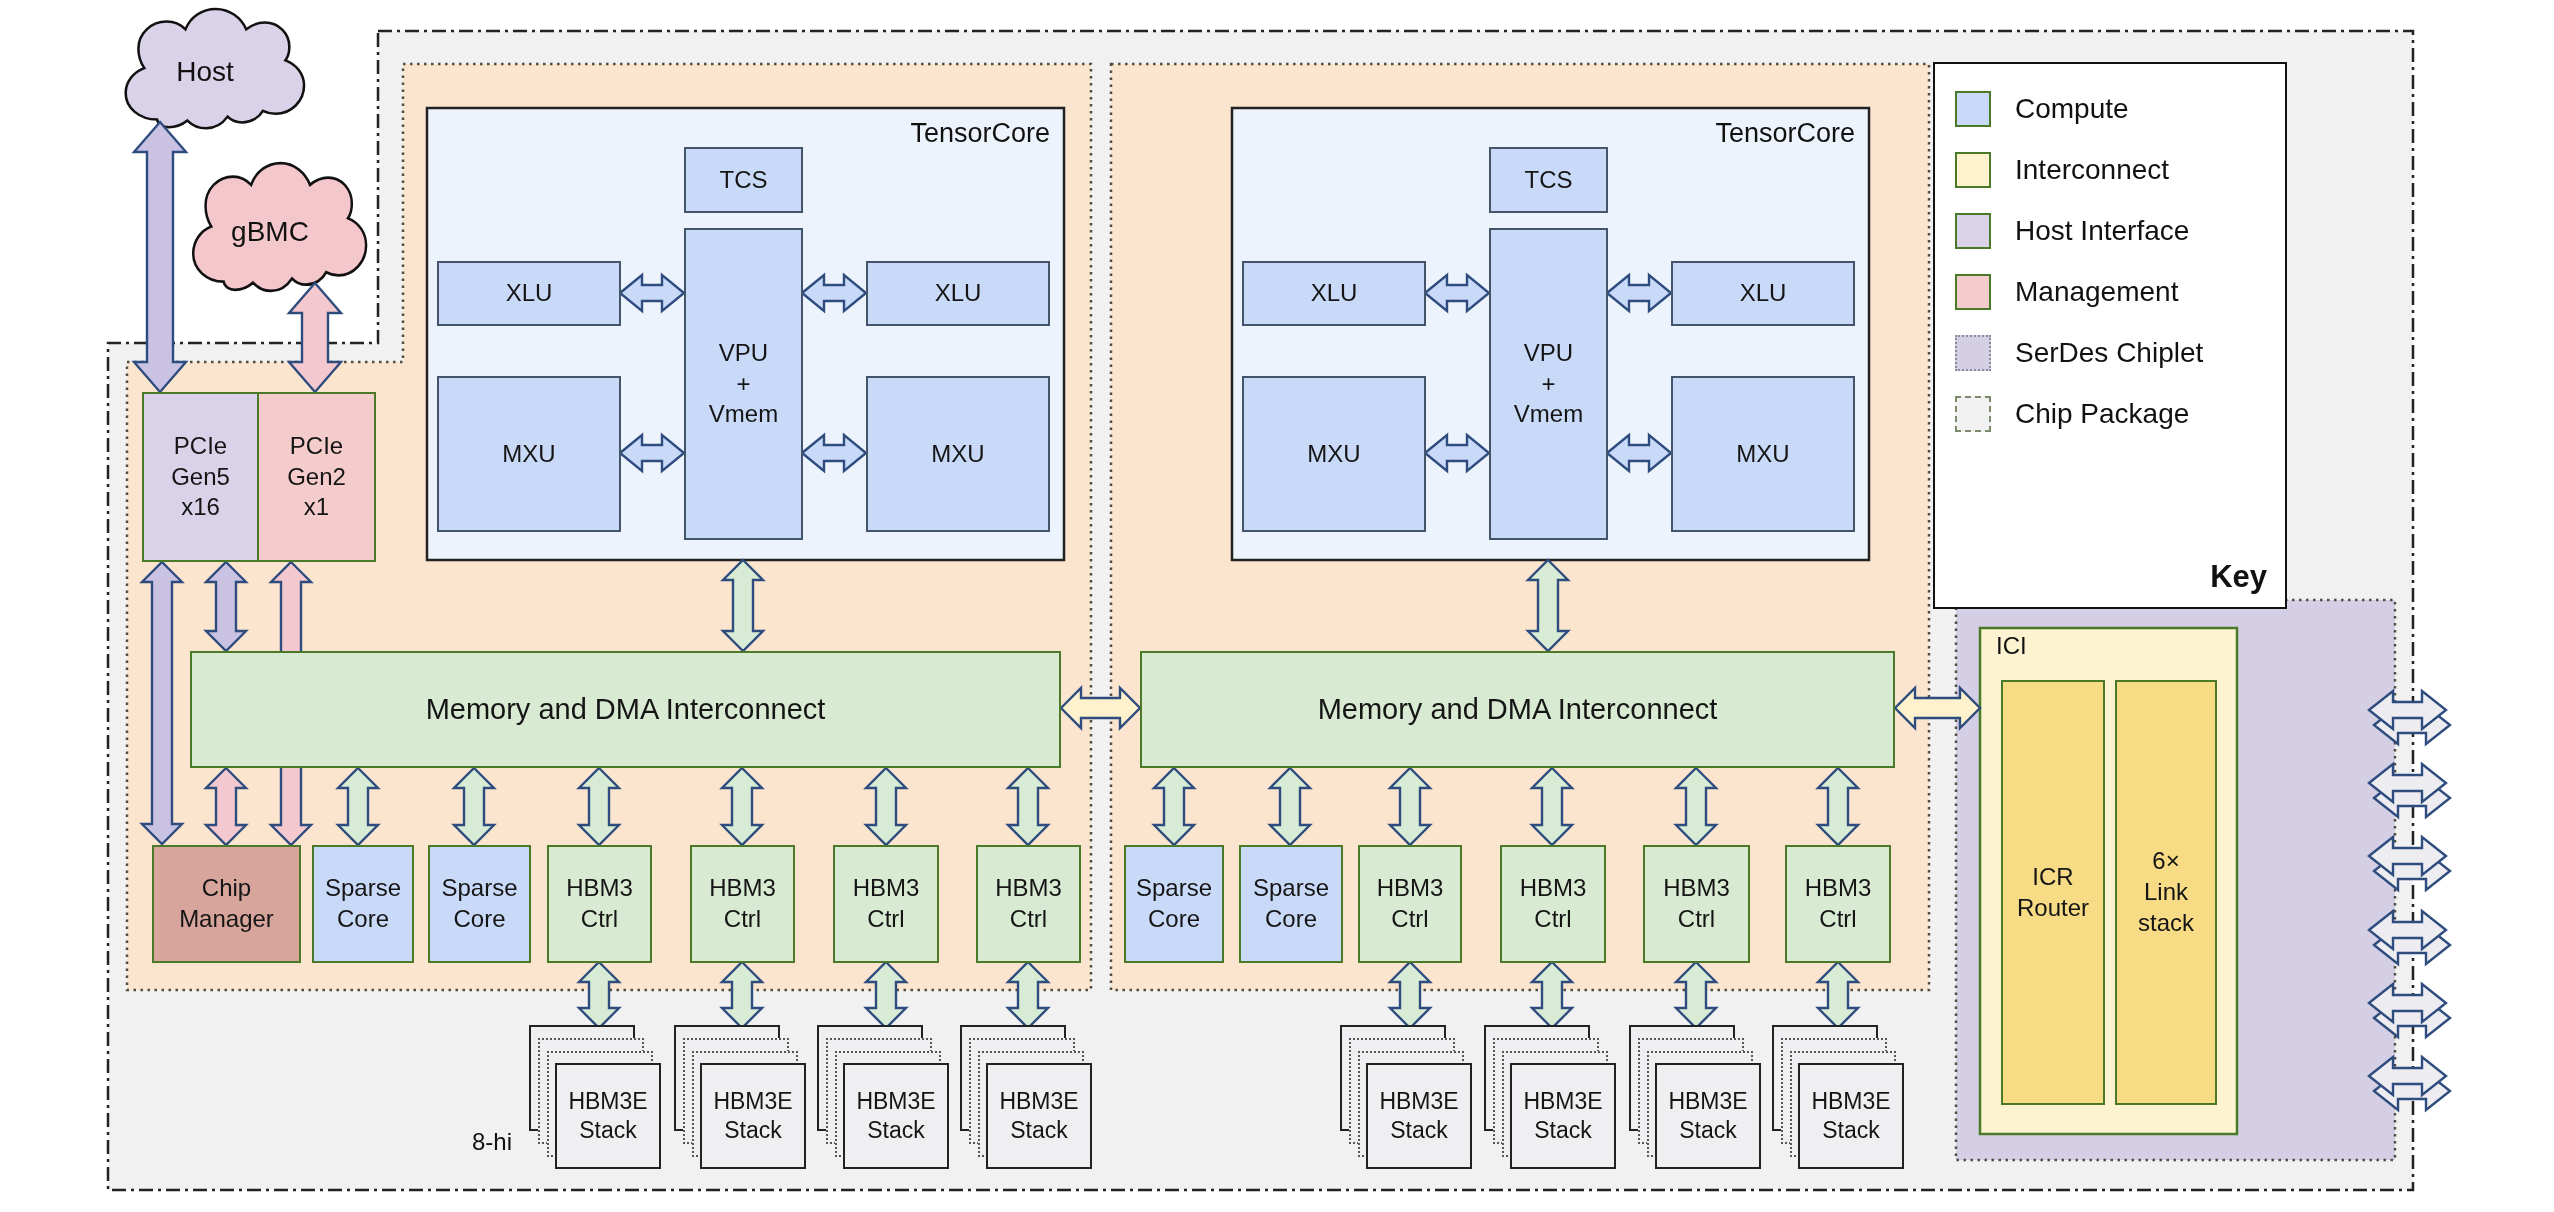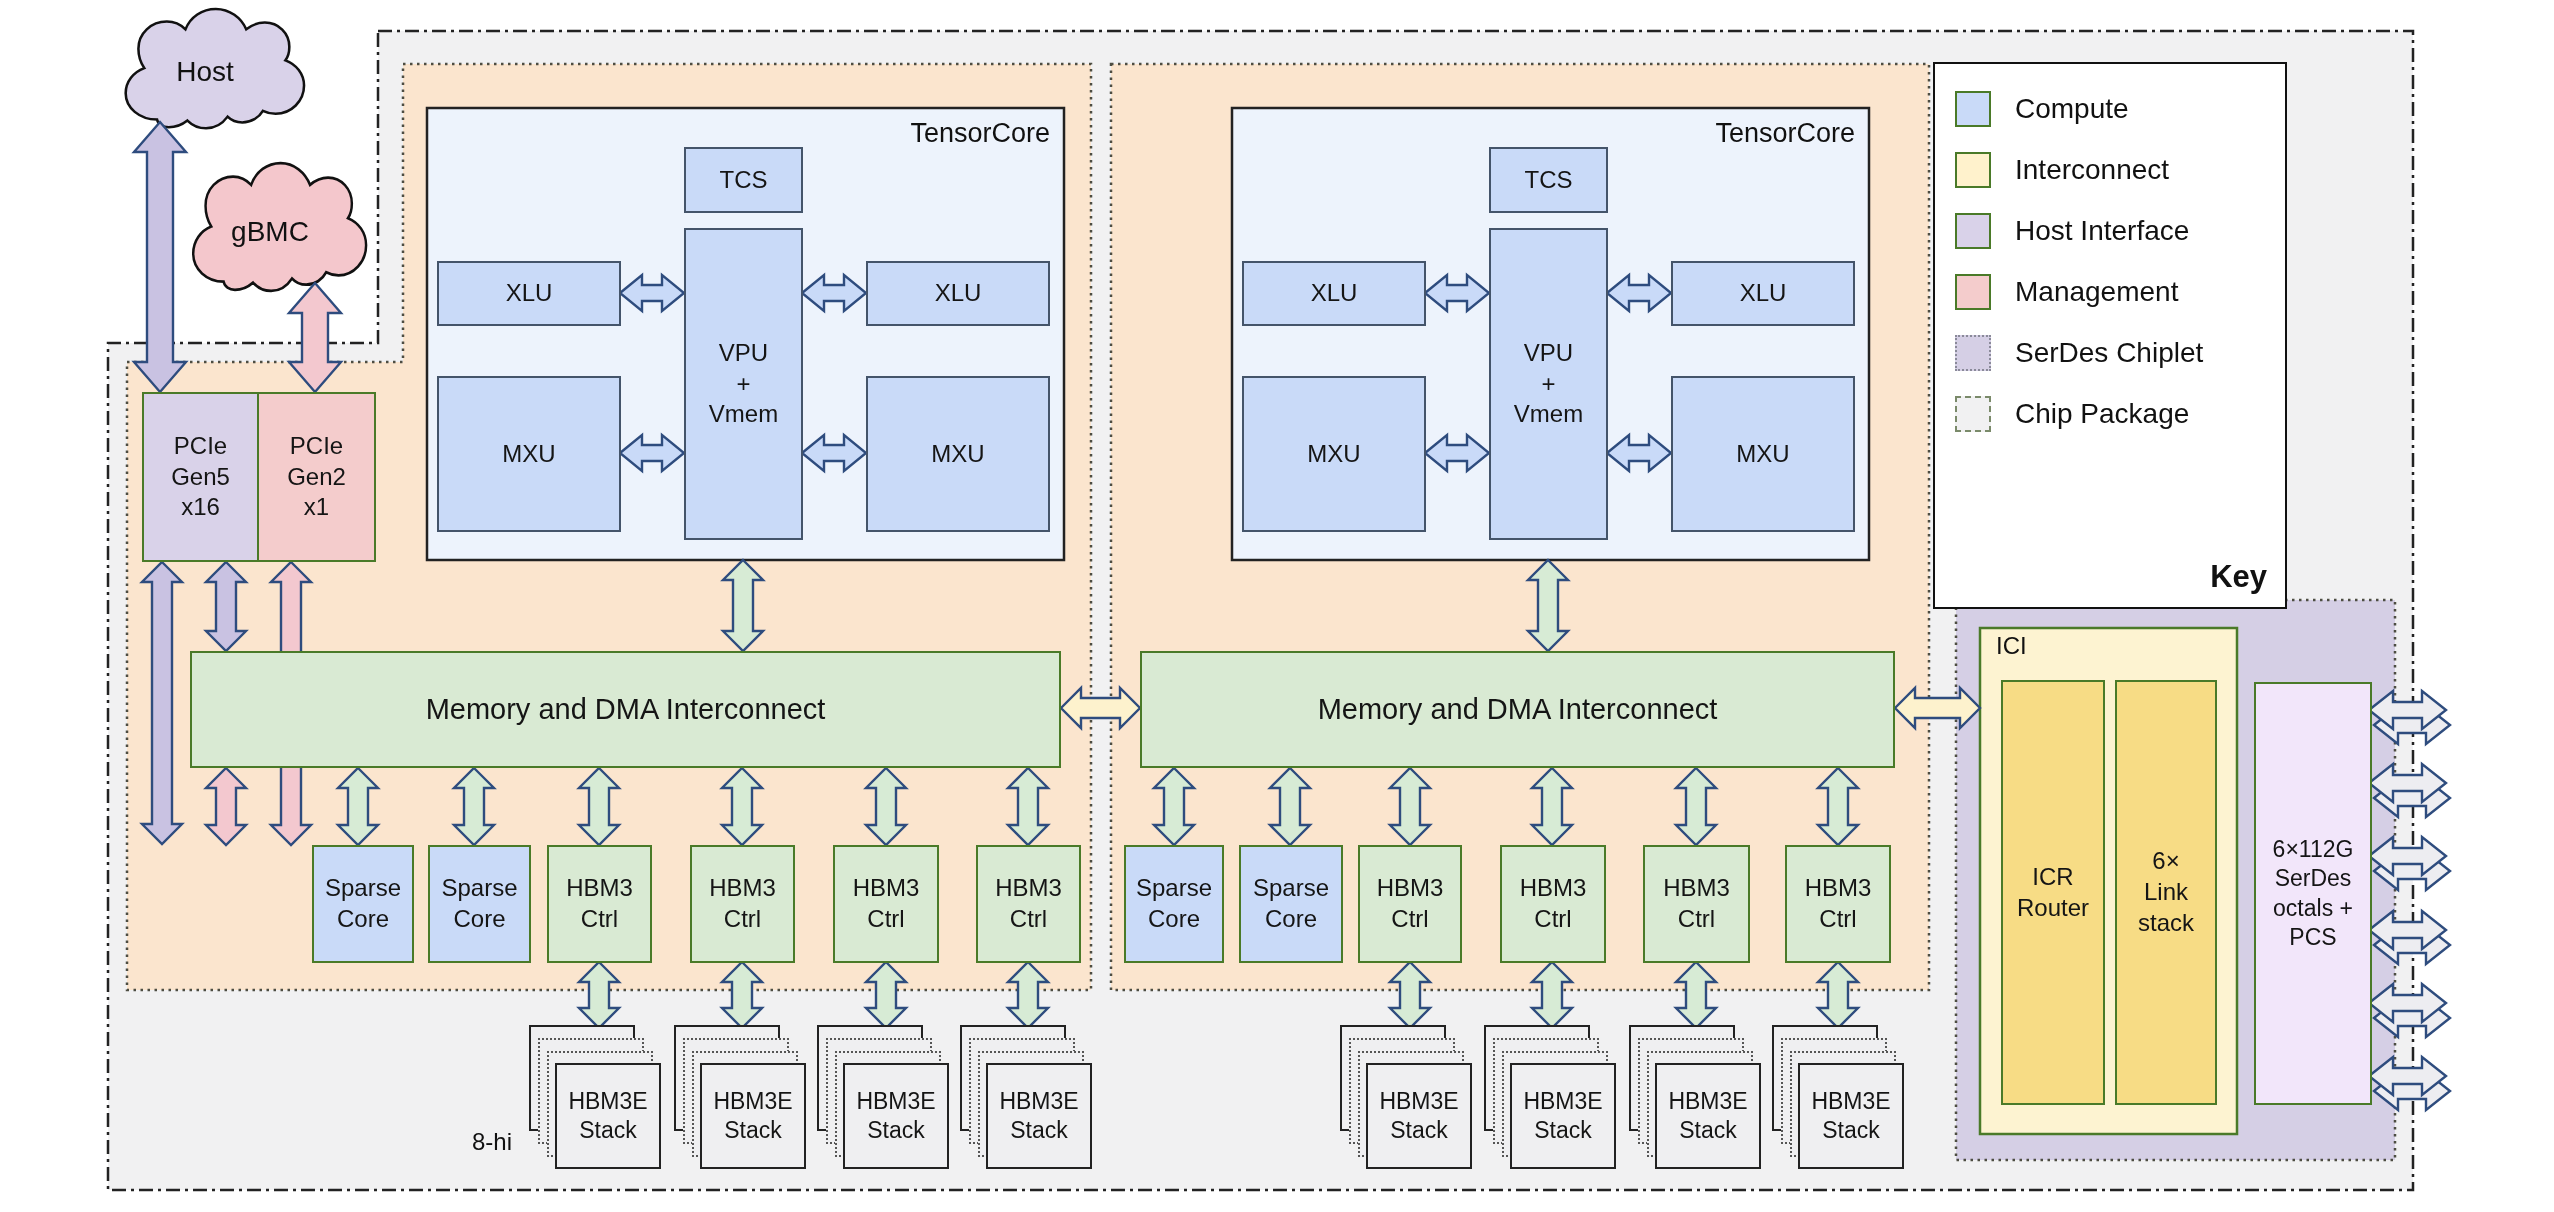--- a/index.html
+++ b/index.html
@@ -145,20 +145,22 @@
 +
 Vmem</div>
   <div class="box b-slate f-blue" style="left:1242px;top:261px;width:184px;height:65px;">XLU</div>
   <div class="box b-slate f-blue" style="left:1671px;top:261px;width:184px;height:65px;">XLU</div>
   <div class="box b-slate f-blue" style="left:1242px;top:376px;width:184px;height:156px;">MXU</div>
   <div class="box b-slate f-blue" style="left:1671px;top:376px;width:184px;height:156px;">MXU</div>
 
   <div class="box b-green f-green" style="left:190px;top:651px;width:871px;height:117px;font-size:29px;">Memory and DMA Interconnect</div>
   <div class="box b-green f-green" style="left:1140px;top:651px;width:755px;height:117px;font-size:29px;">Memory and DMA Interconnect</div>
 
+  <div class="box b-green f-cm" style="left:152px;top:845px;width:149px;height:118px;">Chip
+Manager</div>
   <div class="box b-green f-blue" style="left:312px;top:845px;width:102px;height:118px;">Sparse
 Core</div>
   <div class="box b-green f-blue" style="left:428px;top:845px;width:103px;height:118px;">Sparse
 Core</div>
   <div class="box b-green f-green" style="left:547px;top:845px;width:105px;height:118px;">HBM3
 Ctrl</div>
   <div class="box b-green f-green" style="left:690px;top:845px;width:105px;height:118px;">HBM3
 Ctrl</div>
   <div class="box b-green f-green" style="left:833px;top:845px;width:106px;height:118px;">HBM3
 Ctrl</div>
@@ -222,24 +224,20 @@
       <div class="box b-dark f-gray" style="left: 1798px; top: 1063px; width: 106px; height: 106px; font-size: 23px;">HBM3E
 Stack</div>
     </div>
 
   <div class="plain-label" style="left:1996px;top:632px;font-size:24px;">ICI</div>
   <div class="box b-green f-yel" style="left:2001px;top:680px;width:104px;height:425px;">ICR
 Router</div>
   <div class="box b-green f-yel" style="left:2115px;top:680px;width:102px;height:425px;">6×
 Link
 stack</div>
-  <div class="box b-green f-lilac" style="left:2254px;top:682px;width:118px;height:423px;font-size:23px;">6×112G
-SerDes
-octals +
-PCS</div>
 
   <div class="legend" style="left:1933px;top:62px;width:354px;height:547px;">
     <div class="legend-row">
       <span class="legend-sw sw-solid" style="background: rgb(201, 218, 248);"></span>
       <span class="legend-label">Compute</span>
     </div>
     <div class="legend-row">
       <span class="legend-sw sw-solid" style="background: rgb(255, 242, 204);"></span>
       <span class="legend-label">Interconnect</span>
     </div>

